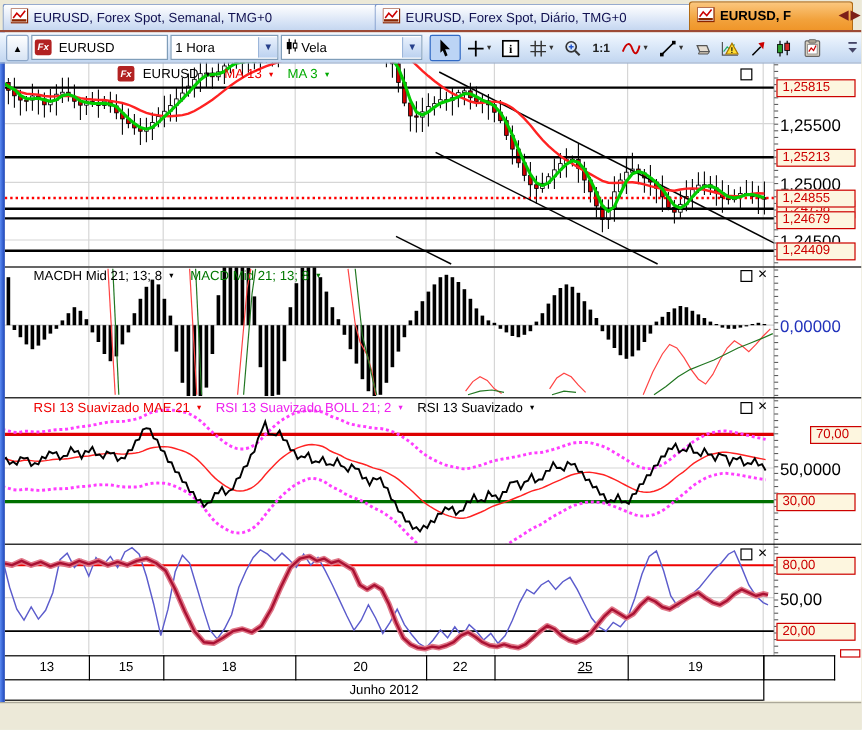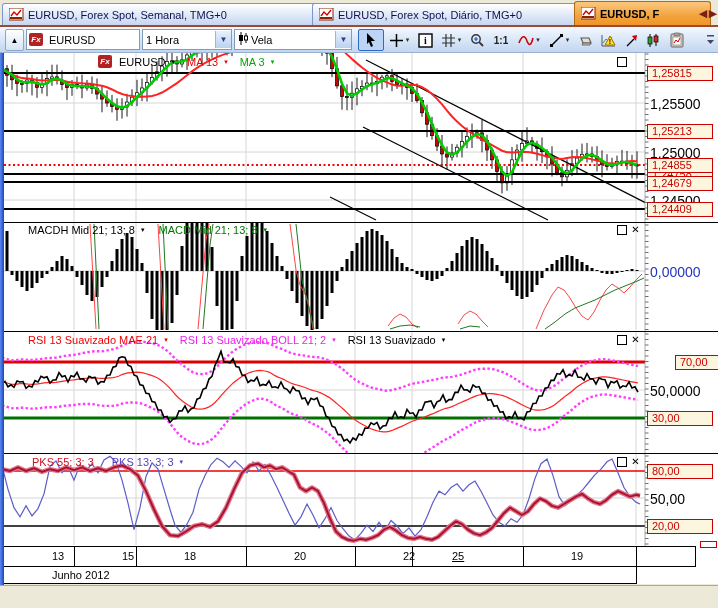--- a/index.html
+++ b/index.html
@@ -38,21 +38,21 @@
   .legend{position:absolute;font-size:11px;white-space:nowrap;z-index:3;display:flex;align-items:center;gap:4px;}
   .legend .dd{font-size:7px;}
   .fxlogo{display:inline-block;width:14px;height:13px;background:#b22222;color:#fff;font-size:8px;
           font-weight:bold;font-style:italic;text-align:center;line-height:13px;border-radius:2px;margin-right:3px;}
   .pbtn{position:absolute;width:11px;height:11px;font-size:10px;line-height:11px;text-align:center;
         color:#000;font-weight:bold;z-index:4;cursor:pointer;}
   .pbtn.max{border:1.5px solid #000;width:8px;height:8px;}
   .axlabel{position:absolute;left:650px;font-size:14px;color:#000;z-index:2;white-space:nowrap;}
   .axbox{position:absolute;left:647px;width:60px;height:13px;border:1px solid #cc0000;background:#fdf6df;
          color:#cc0000;font-size:11px;line-height:13px;padding-left:4px;z-index:3;white-space:nowrap;}
-  .datecell{position:absolute;font-size:11px;color:#000;text-align:left;z-index:3;padding-left:48px;}
+  .datecell{position:absolute;font-size:11px;color:#000;text-align:center;z-index:3;}
   .dline{position:absolute;background:#000;z-index:3;}
   #statusbar{left:0;top:585px;width:718px;height:23px;background:#ece9d8;border-top:1px solid #aca899;z-index:5;}
   .hit{position:absolute;z-index:4;}
   .minibox{position:absolute;left:700px;top:541px;width:15px;height:5px;border:1px solid #cc0000;background:#fff;z-index:4;}
 </style>
 </head>
 <body>
 
 <div id="app">
 
@@ -809,25 +809,20 @@
     <span style="color:#ee0000;">RSI 13 Suavizado MAE 21</span>
     <span class="dd" style="color:#ee0000;">▾</span>
     <span style="color:#ee22ee;margin-left:8px;">RSI 13 Suavizado BOLL 21; 2</span>
     <span class="dd" style="color:#ee22ee;">▾</span>
     <span style="color:#000;margin-left:8px;">RSI 13 Suavizado</span>
     <span class="dd" style="color:#000;">▾</span>
   </div>
   <div class="pbtn max" style="left:617px;top:335px;"></div>
   <div class="pbtn" style="left:630px;top:334px;">✕</div>
 
-  <div class="legend" style="left:32px;top:456px;">
-    <span style="color:#cc1122;">PKS 55; 3; 3</span>
-    <span style="color:#5544bb;margin-left:14px;">PKS 13; 3; 3</span>
-    <span class="dd" style="color:#5544bb;">▾</span>
-  </div>
   <div class="pbtn max" style="left:617px;top:457px;"></div>
   <div class="pbtn" style="left:630px;top:456px;">✕</div>
 
   <div class="hline" style="left:4px;top:222px;width:714px;height:1px;"></div>
   <div class="hline" style="left:4px;top:331px;width:714px;height:1px;"></div>
   <div class="hline" style="left:4px;top:453px;width:714px;height:1px;"></div>
 
   <div class="dline" style="left:4px;top:546px;width:692px;height:1px;"></div>
   <div class="dline" style="left:4px;top:566px;width:692px;height:1px;"></div>
   <div class="dline" style="left:4px;top:583px;width:632px;height:1px;"></div>
@@ -837,21 +832,21 @@
       <div class="datecell" style="left: 4px; width: 70px; top: 550px;">13</div>
       <div class="dline" style="left: 74px; top: 546px; width: 1px; height: 21px;"></div>
       <div class="datecell" style="left: 74px; width: 62px; top: 550px;">15</div>
       <div class="dline" style="left: 136px; top: 546px; width: 1px; height: 21px;"></div>
       <div class="datecell" style="left: 136px; width: 110px; top: 550px;">18</div>
       <div class="dline" style="left: 246px; top: 546px; width: 1px; height: 21px;"></div>
       <div class="datecell" style="left: 246px; width: 109px; top: 550px;">20</div>
       <div class="dline" style="left: 355px; top: 546px; width: 1px; height: 21px;"></div>
       <div class="datecell" style="left: 355px; width: 57px; top: 550px;">22</div>
       <div class="dline" style="left: 412px; top: 546px; width: 1px; height: 21px;"></div>
-      <div class="datecell" style="left: 404px; width: 111px; top: 550px; text-decoration: underline;">25</div>
+      <div class="datecell" style="left: 432px; width: 111px; top: 550px; text-decoration: underline;">25</div>
       <div class="dline" style="left: 523px; top: 546px; width: 1px; height: 21px;"></div>
       <div class="datecell" style="left: 523px; width: 113px; top: 550px;">19</div>
       <div class="dline" style="left: 636px; top: 546px; width: 1px; height: 21px;"></div>
     </div>
   <div class="datecell" style="left:4px;top:569px;width:632px;">Junho 2012</div>
   <div class="minibox"></div>
 
   <div id="axislabels">
       <div class="axlabel" style="top: 96px;">1,25500</div>
       <div class="axlabel" style="top: 145px;">1,25000</div>

